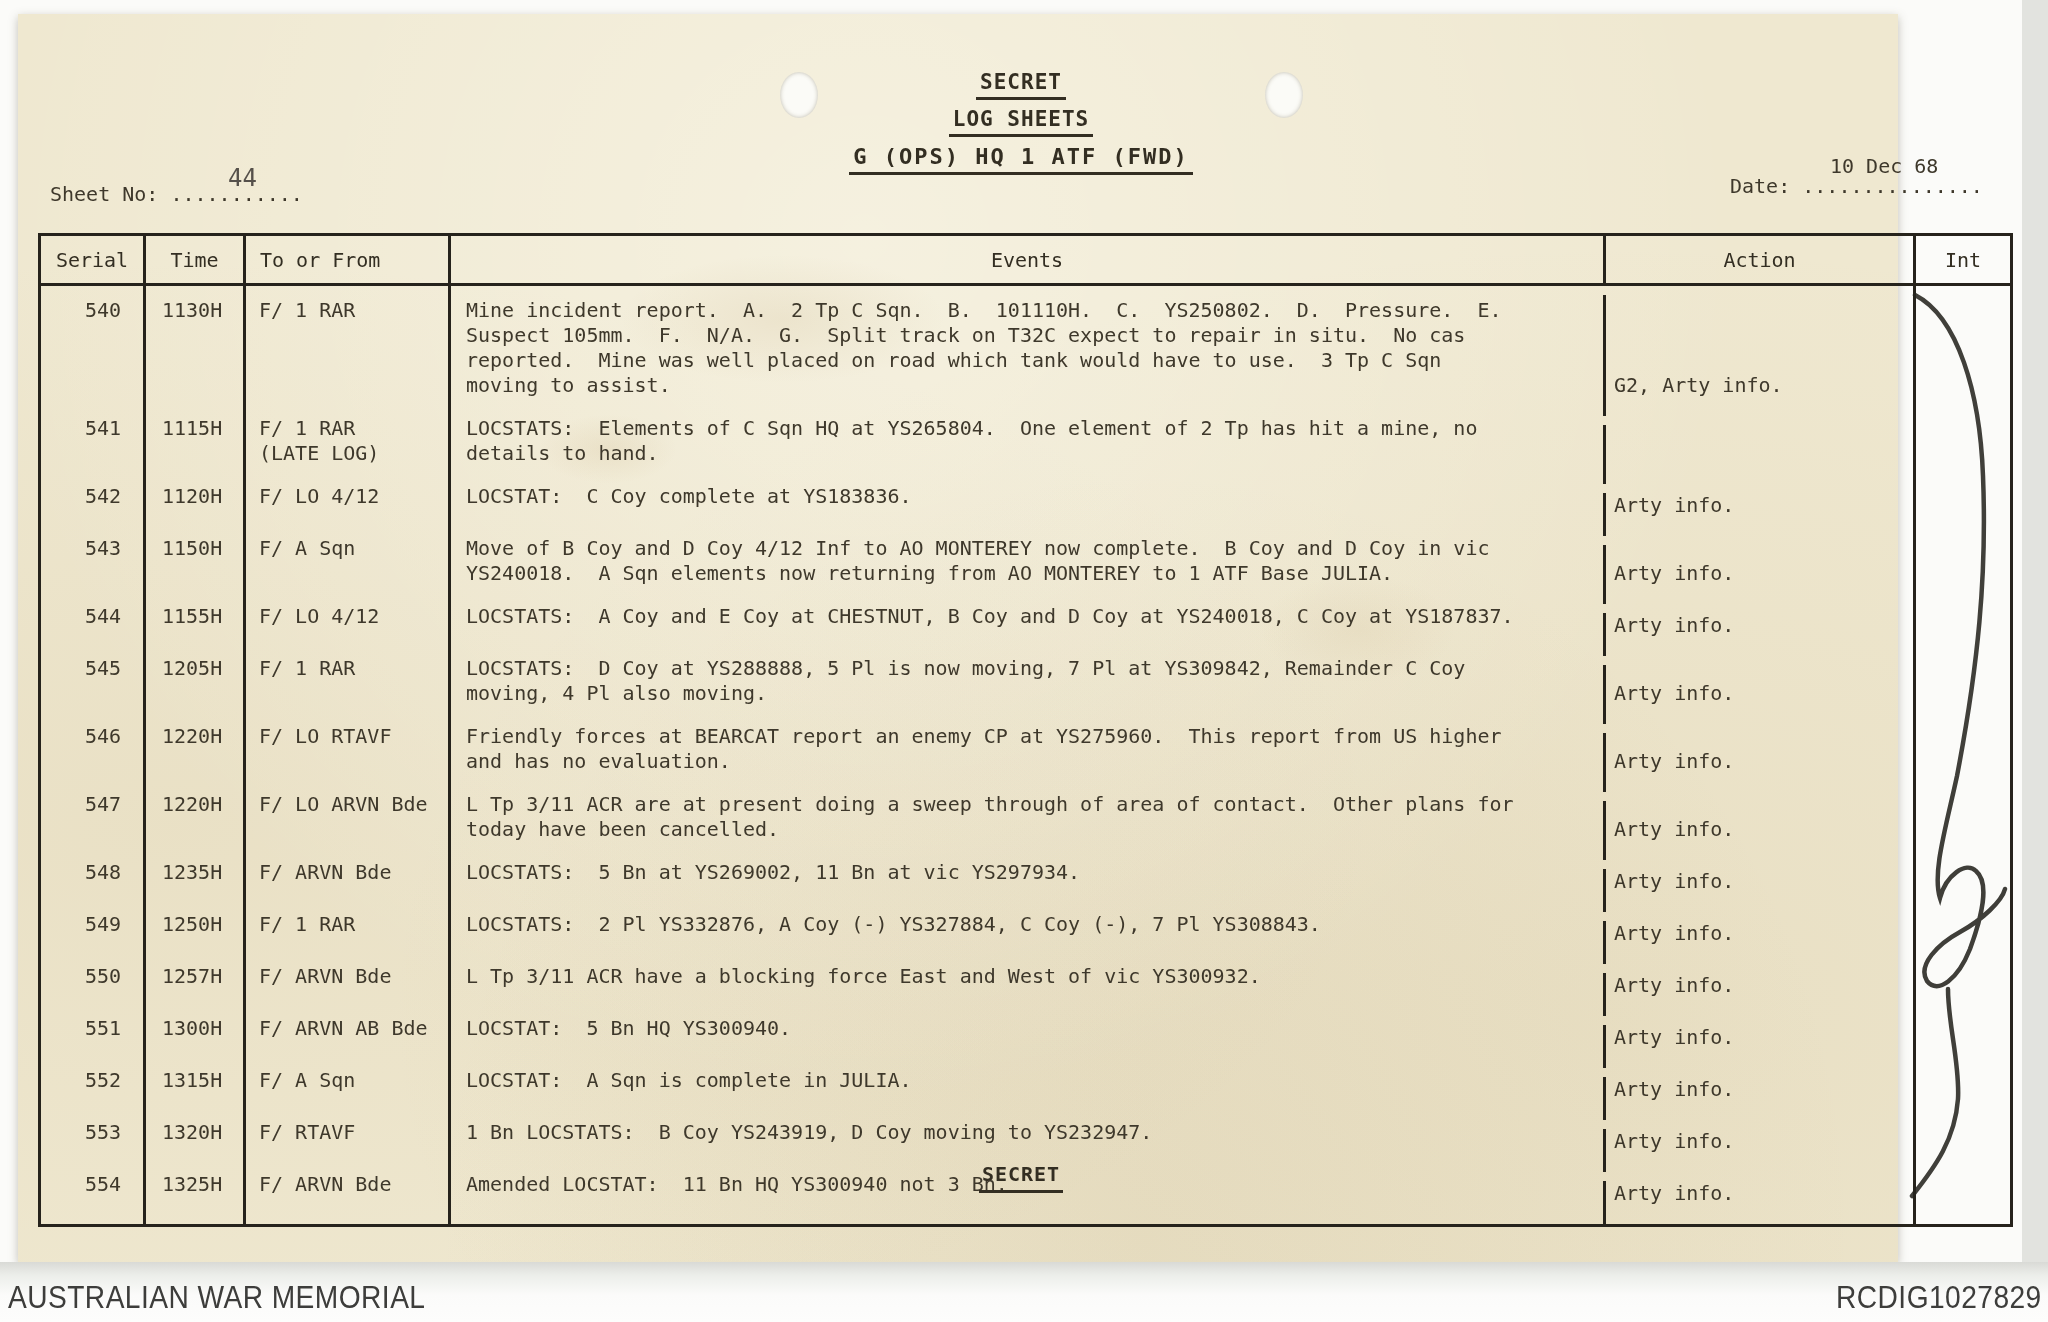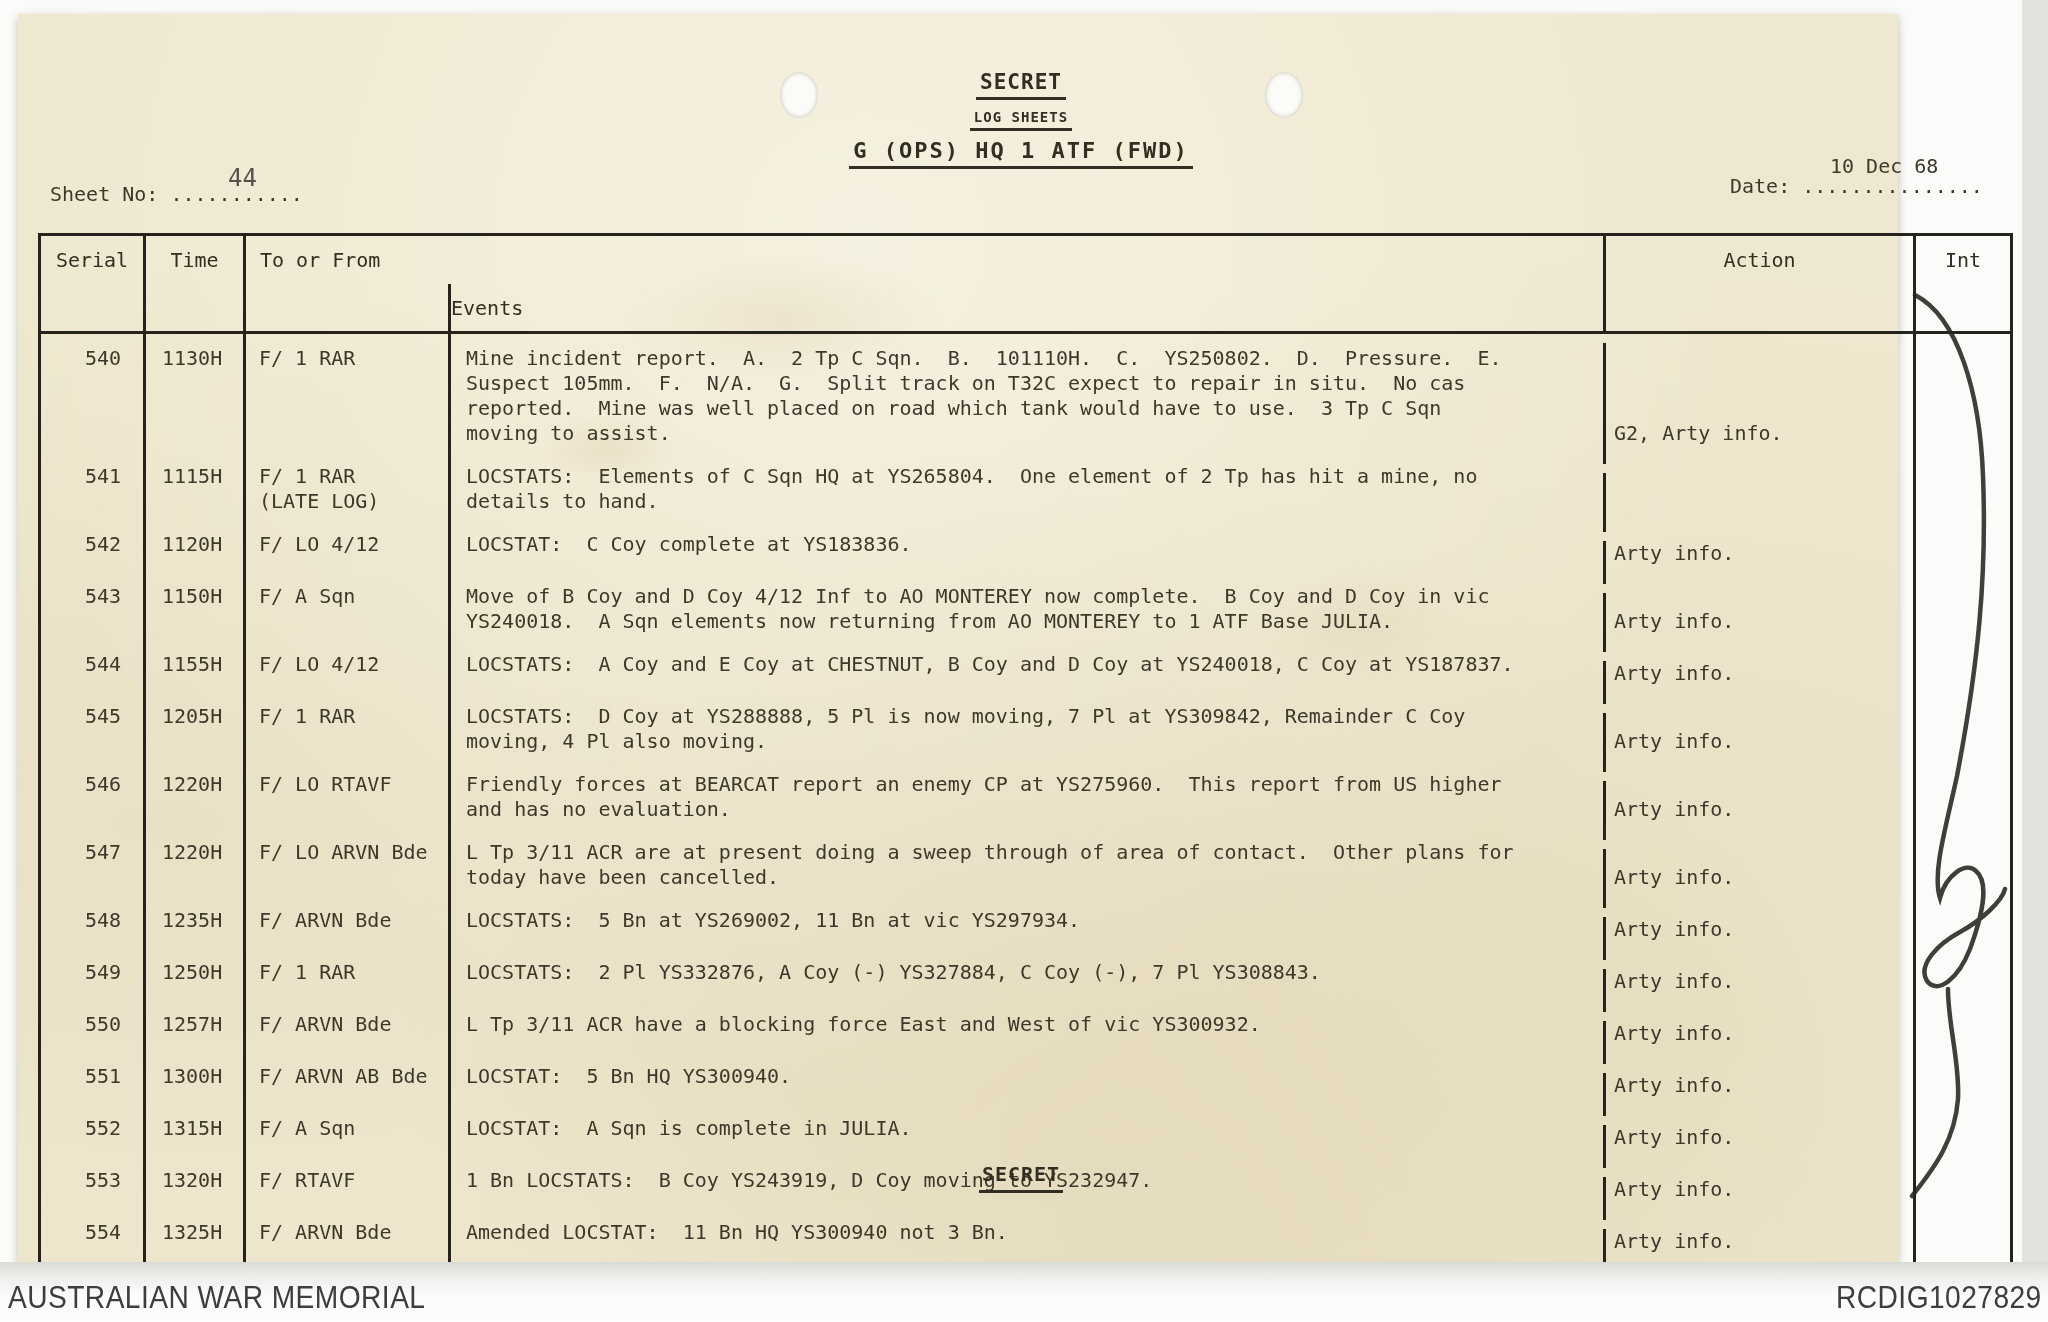--- a/index.html
+++ b/index.html
@@ -28,37 +28,37 @@
   .stain1{left:600px;top:240px;width:330px;height:130px;background:radial-gradient(rgba(165,125,60,.10),transparent 70%);}
   .stain2{left:520px;top:400px;width:140px;height:70px;background:radial-gradient(rgba(165,125,60,.10),transparent 70%);}
   .stain3{left:1240px;top:560px;width:200px;height:110px;background:radial-gradient(rgba(165,125,60,.07),transparent 70%);}
   .hole{position:absolute;width:38px;height:46px;border-radius:50%;
         background:#fbfbf7;box-shadow:inset 0 0 4px rgba(120,110,85,.45);}
   
   .titles{position:absolute;left:20px;top:58px;width:1966px;text-align:center;line-height:1;}
   .title-line{display:inline-block;font-weight:bold;color:#332e22;letter-spacing:1px;
               border-bottom:3px solid #332e22;padding:0 4px 4px 4px;margin-bottom:9px;}
   .t1{font-size:21px;}
-  .t2{font-size:14px;}
+  .t2{font-size:21px;}
   .t3{font-size:22px;letter-spacing:2px;}
   .meta{position:absolute;font-size:20px;color:#3e382b;white-space:nowrap;}
   .sheet-label{left:32px;top:168px;}
   .sheet-value{left:210px;top:150px;font-size:24px;color:#55504a;}
   .date-label{left:1712px;top:160px;}
   .date-value{left:1812px;top:140px;}
   
   .log-table{position:absolute;left:20px;top:219px;width:1969px;
              border:3px solid #26231c;display:grid;
              grid-template-columns:102px 100px 205px 1155px 310px auto;
              background:transparent;font-size:20px;line-height:25px;}
   .hcell{border-bottom:3px solid #26231c;padding:12px 0 10px 0;font-size:20px;color:#332e22;}
   .hc-serial{text-align:center;}
   .hc-time{text-align:center;border-left:3px solid #26231c;}
   .hc-from{padding-left:14px;border-left:3px solid #26231c;}
-  .hc-events{border-left:3px solid #26231c;margin-top:48px;}
+  .hc-events{text-align:center;border-left:3px solid #26231c;}
   .hc-action{text-align:center;border-left:3px solid #26231c;}
   .hc-int{text-align:center;border-left:3px solid #26231c;}
   .cell{white-space:pre-wrap;padding-bottom:18px;}
   .c-serial{padding-left:44px;padding-top:0;}
   .c-time{border-left:3px solid #26231c;padding-left:16px;}
   .c-from{border-left:3px solid #26231c;padding-left:13px;}
   .c-events{border-left:3px solid #26231c;padding-left:15px;padding-right:10px;}
   .c-action{border-left:3px solid #26231c;padding-left:8px;display:flex;align-items:flex-end;margin-top:9px;}
   .c-int{border-left:3px solid #26231c;}
   .row-first{padding-top:12px;}

